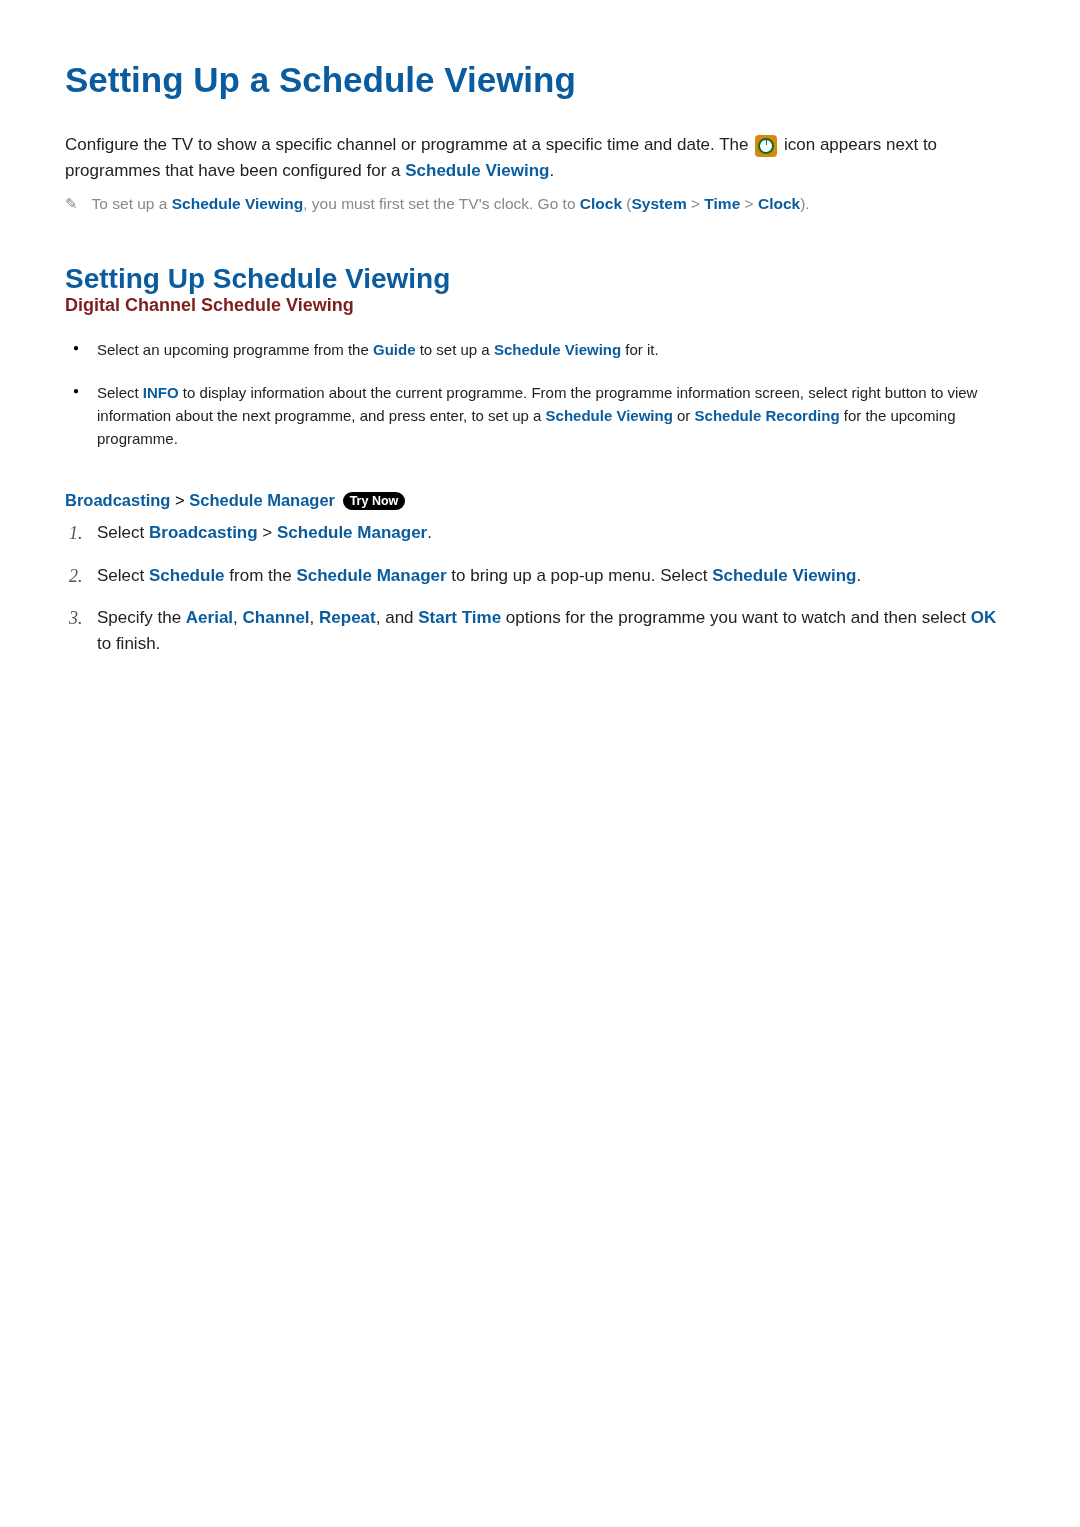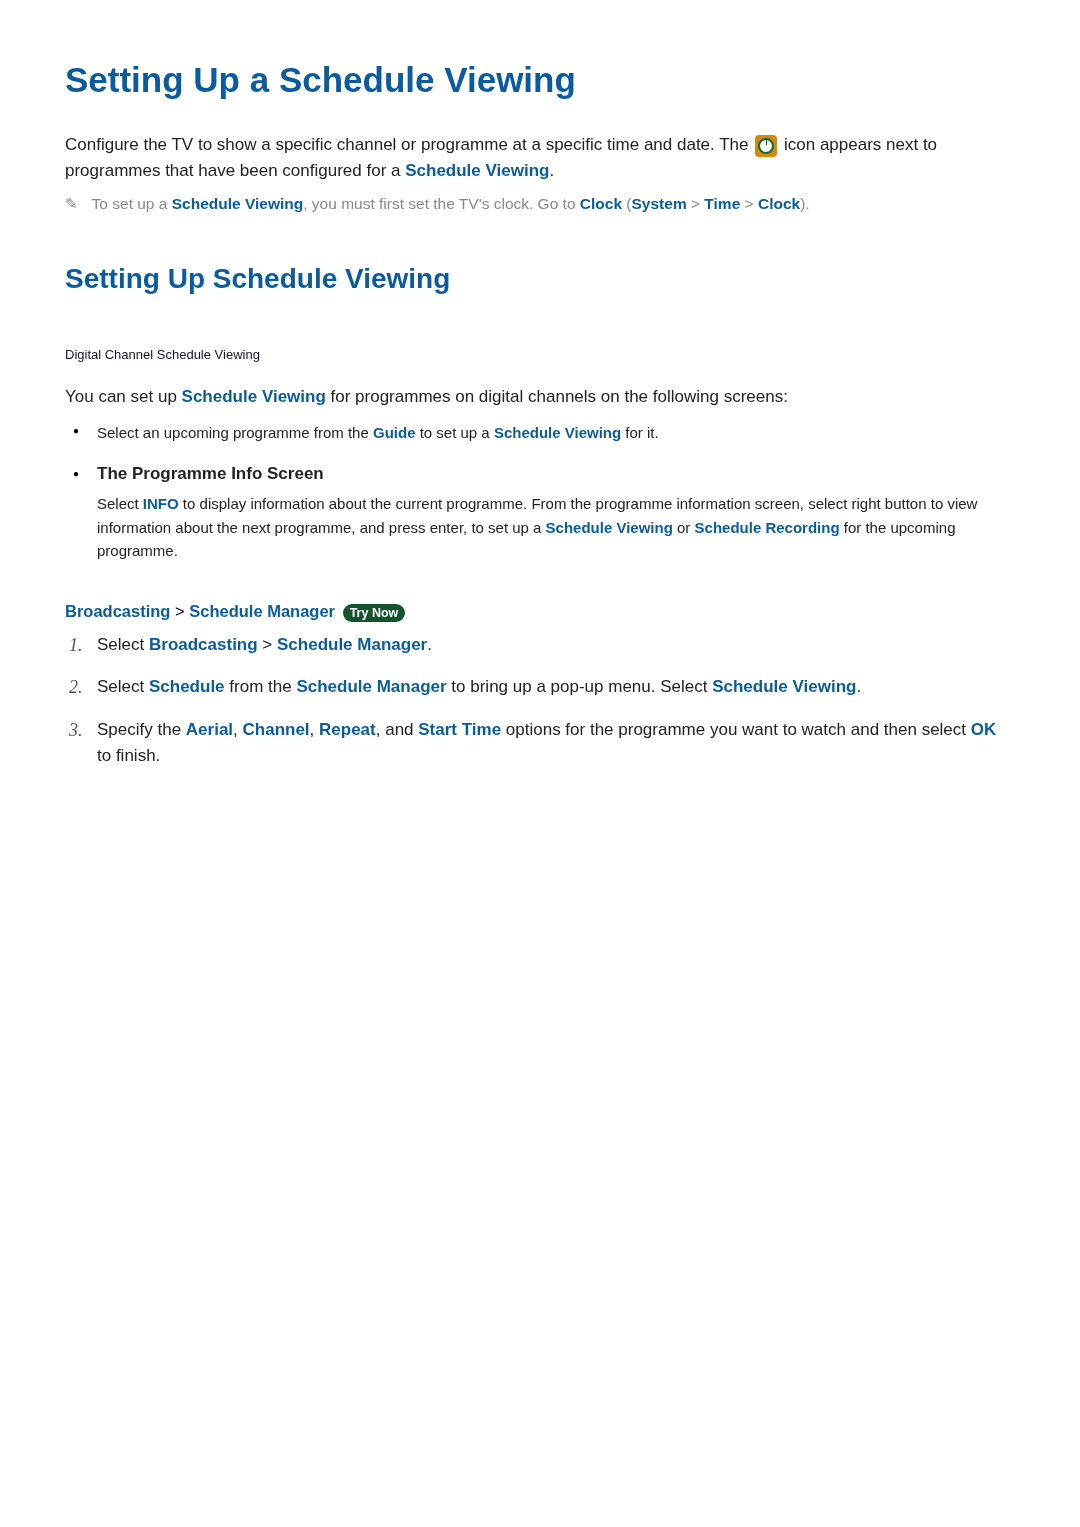--- a/index.html
+++ b/index.html
@@ -48,26 +48,25 @@
       line-height: 1.4;
     }
     .note-text .hl {
       color: #0a5c9e;
       font-weight: bold;
     }
     .h2 {
       font-size: 28px;
       font-weight: bold;
       color: #0a5c9e;
-      margin-bottom: 52px;
     }
     .h3 {
-      font-size: 13px;
-      font-weight: normal;
-      color: #0f172a;
+      font-size: 18px;
+      font-weight: bold;
+      color: #7f1d1d;
       margin-bottom: 22px;
     }
     .body-text {
       font-size: 17px;
       line-height: 1.5;
       color: #222;
       margin-bottom: 12px;
     }
     ul.bullet-list {
       list-style: none;
@@ -101,21 +100,21 @@
     .breadcrumb {
       font-size: 16.5px;
       margin-bottom: 10px;
     }
     .breadcrumb .hl {
       color: #0a5c9e;
       font-weight: bold;
     }
     .try-now {
       display: inline-block;
-      background: #14532d;
+      background: #000000;
       color: #fff;
       font-size: 12.5px;
       font-weight: bold;
       padding: 2px 7px;
       border-radius: 10px;
       margin-left: 3px;
       vertical-align: middle;
     }
     ol.steps {
       list-style: none;
@@ -196,31 +195,27 @@
   <span class="note-icon">✎</span>
   <div class="note-text">
     <span>To set up a </span><span class="hl">Schedule Viewing</span><span>, you must first set the TV's clock. Go to </span><span class="hl">Clock</span><span> (</span><span class="hl">System</span><span> &gt; </span><span class="hl">Time</span><span> &gt; </span><span class="hl">Clock</span><span>).</span>
   </div>
 </div>
 
 <h2 class="h2">Setting Up Schedule Viewing</h2>
 
 <div class="section-block">
   <h3 class="h3">Digital Channel Schedule Viewing</h3>
-  <p class="body-text">
-    <span>You can set up </span><span class="hl">Schedule Viewing</span><span> for programmes on digital channels on the following screens:</span>
-  </p>
   <ul class="bullet-list">
     <li>
       <div class="li-body">
         <span>Select an upcoming programme from the </span><span class="hl">Guide</span><span> to set up a </span><span class="hl">Schedule Viewing</span><span> for it.</span>
       </div>
     </li>
     <li>
-      <div class="li-title">The Programme Info Screen</div>
       <div class="li-body">
         <span>Select </span><span class="hl">INFO</span><span> to display information about the current programme. From the programme information screen, select right button to view information about the next programme, and press enter, to set up a </span><span class="hl">Schedule Viewing</span><span> or </span><span class="hl">Schedule Recording</span><span> for the upcoming programme.</span>
       </div>
     </li>
   </ul>
 </div>
 
 <div class="section-block">
   <div class="breadcrumb">
     <span class="hl">Broadcasting</span><span> &gt; </span><span class="hl">Schedule Manager</span>

